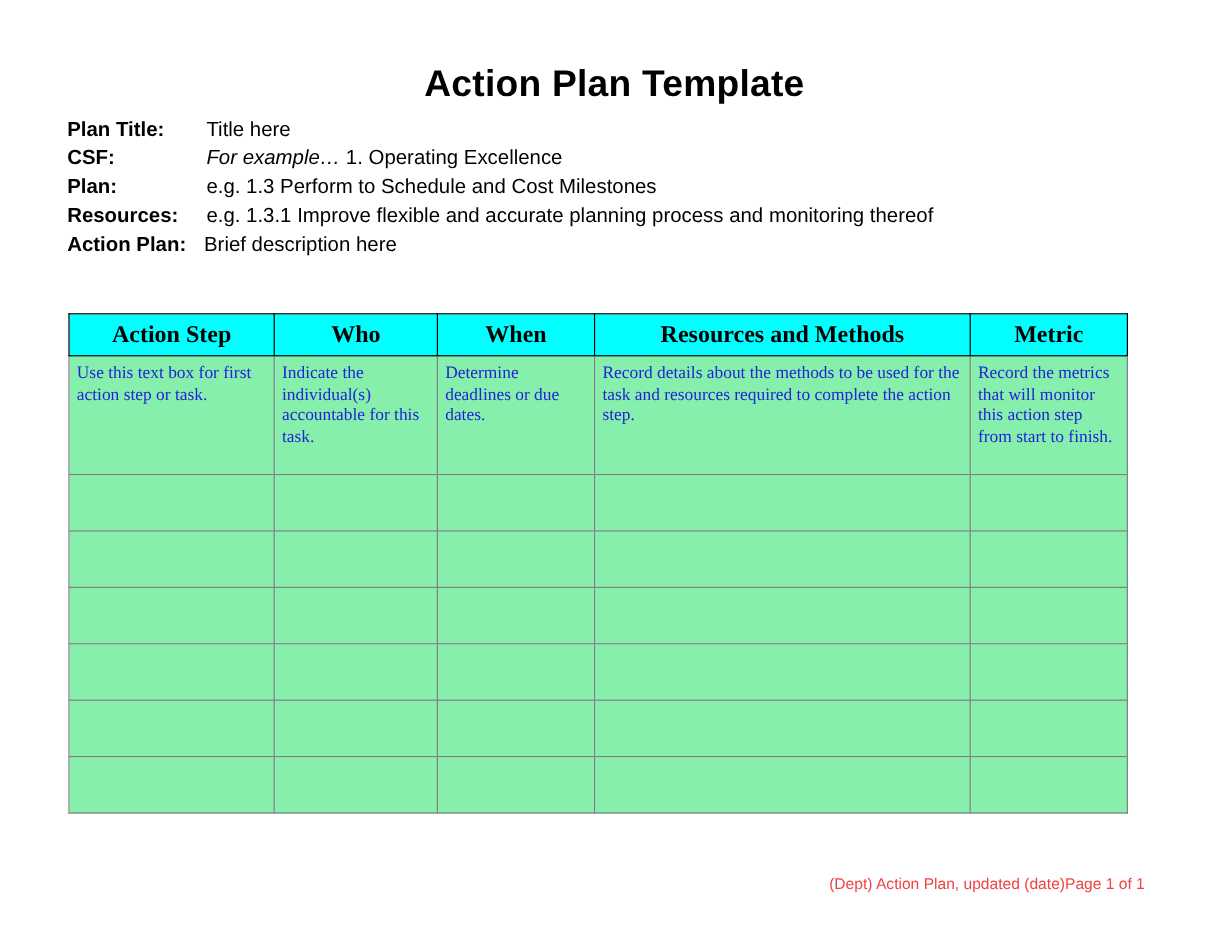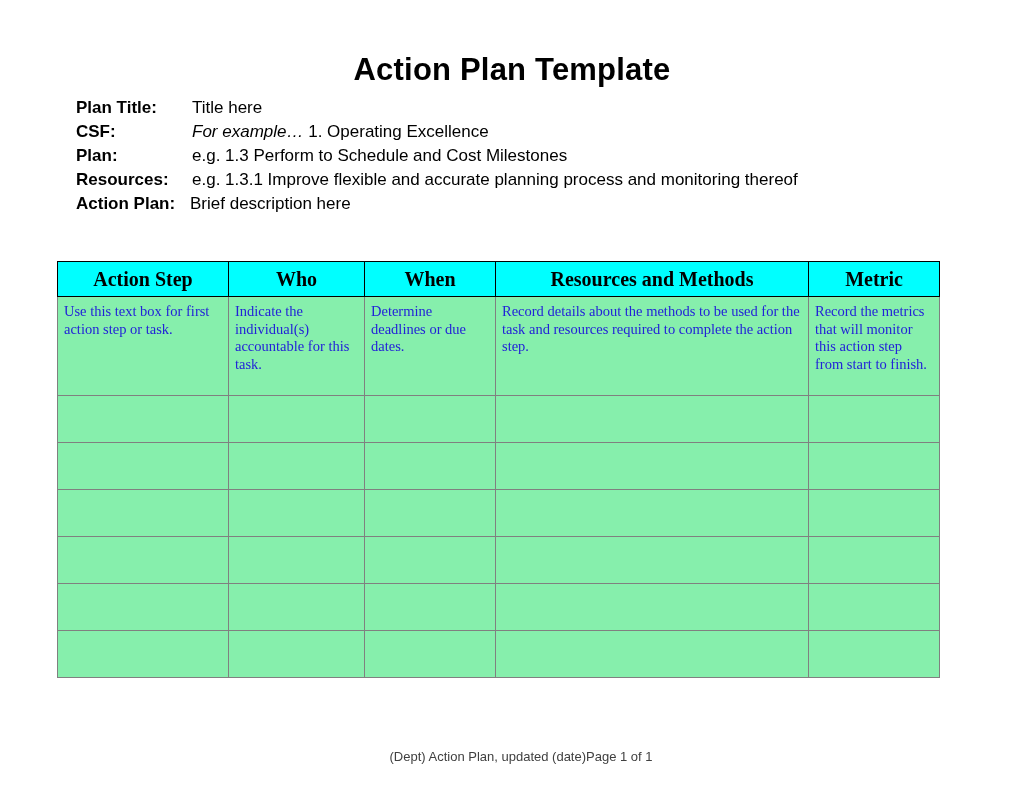--- a/index.html
+++ b/index.html
@@ -35,21 +35,21 @@
     font-size: 31px;
     font-weight: bold;
     letter-spacing: 0.2px;
     line-height: 36px;
     color: #000000;
   }
 
   
   .meta-block {
     position: absolute;
-    left: 76px;
+    left: 56px;
     top: 96px;
     width: 900px;
   }
   .meta-row {
     display: flex;
     align-items: baseline;
     height: 24px;
     font-size: 17px;
     line-height: 24px;
     white-space: nowrap;
@@ -120,27 +120,27 @@
   col.c-step   { width: 171px; }
   col.c-who    { width: 136px; }
   col.c-when   { width: 131px; }
   col.c-res    { width: 313px; }
   col.c-metric { width: 131px; }
 
   
   .footer {
     position: absolute;
     left: 88px;
-    top: 748px;
+    top: 728px;
     width: 866px;
     display: flex;
-    justify-content: center;
+    justify-content: flex-end;
     font-size: 13px;
     line-height: 18px;
-    color: #404040;
+    color: #ef4444;
   }
   .footer-left, .footer-right {
     white-space: nowrap;
   }
 </style>
 </head>
 <body>
 
 <div class="page">
 

